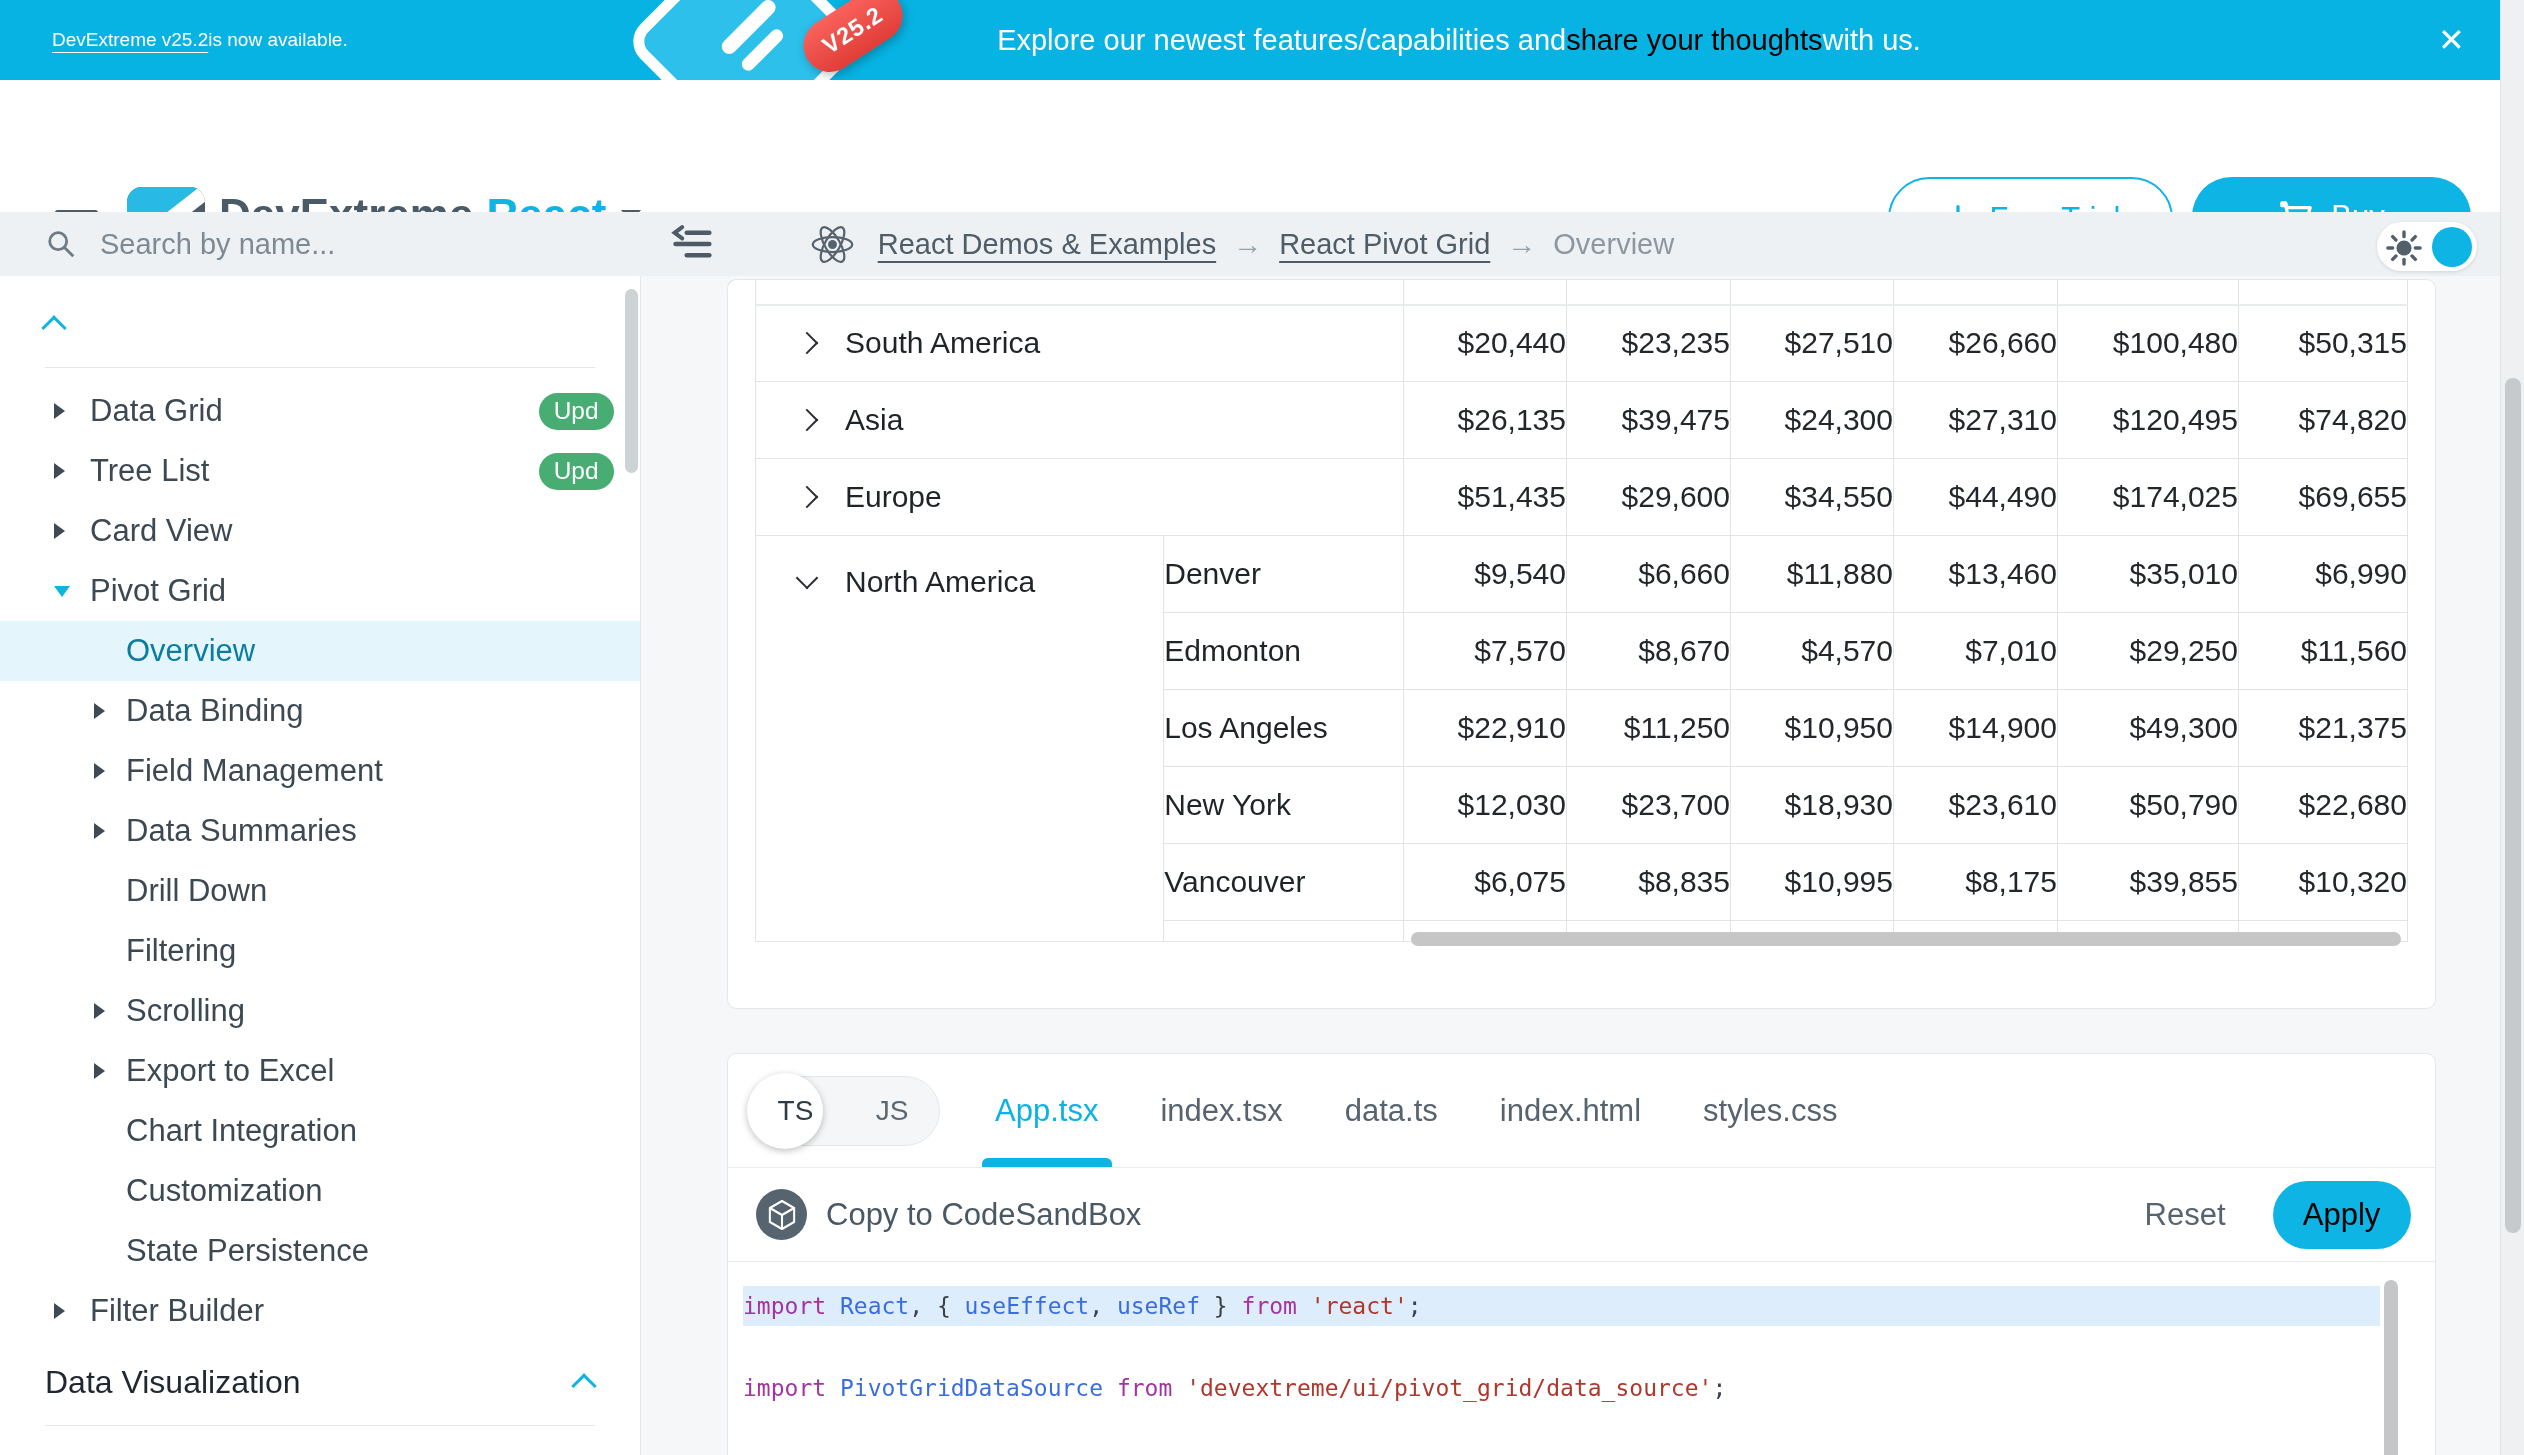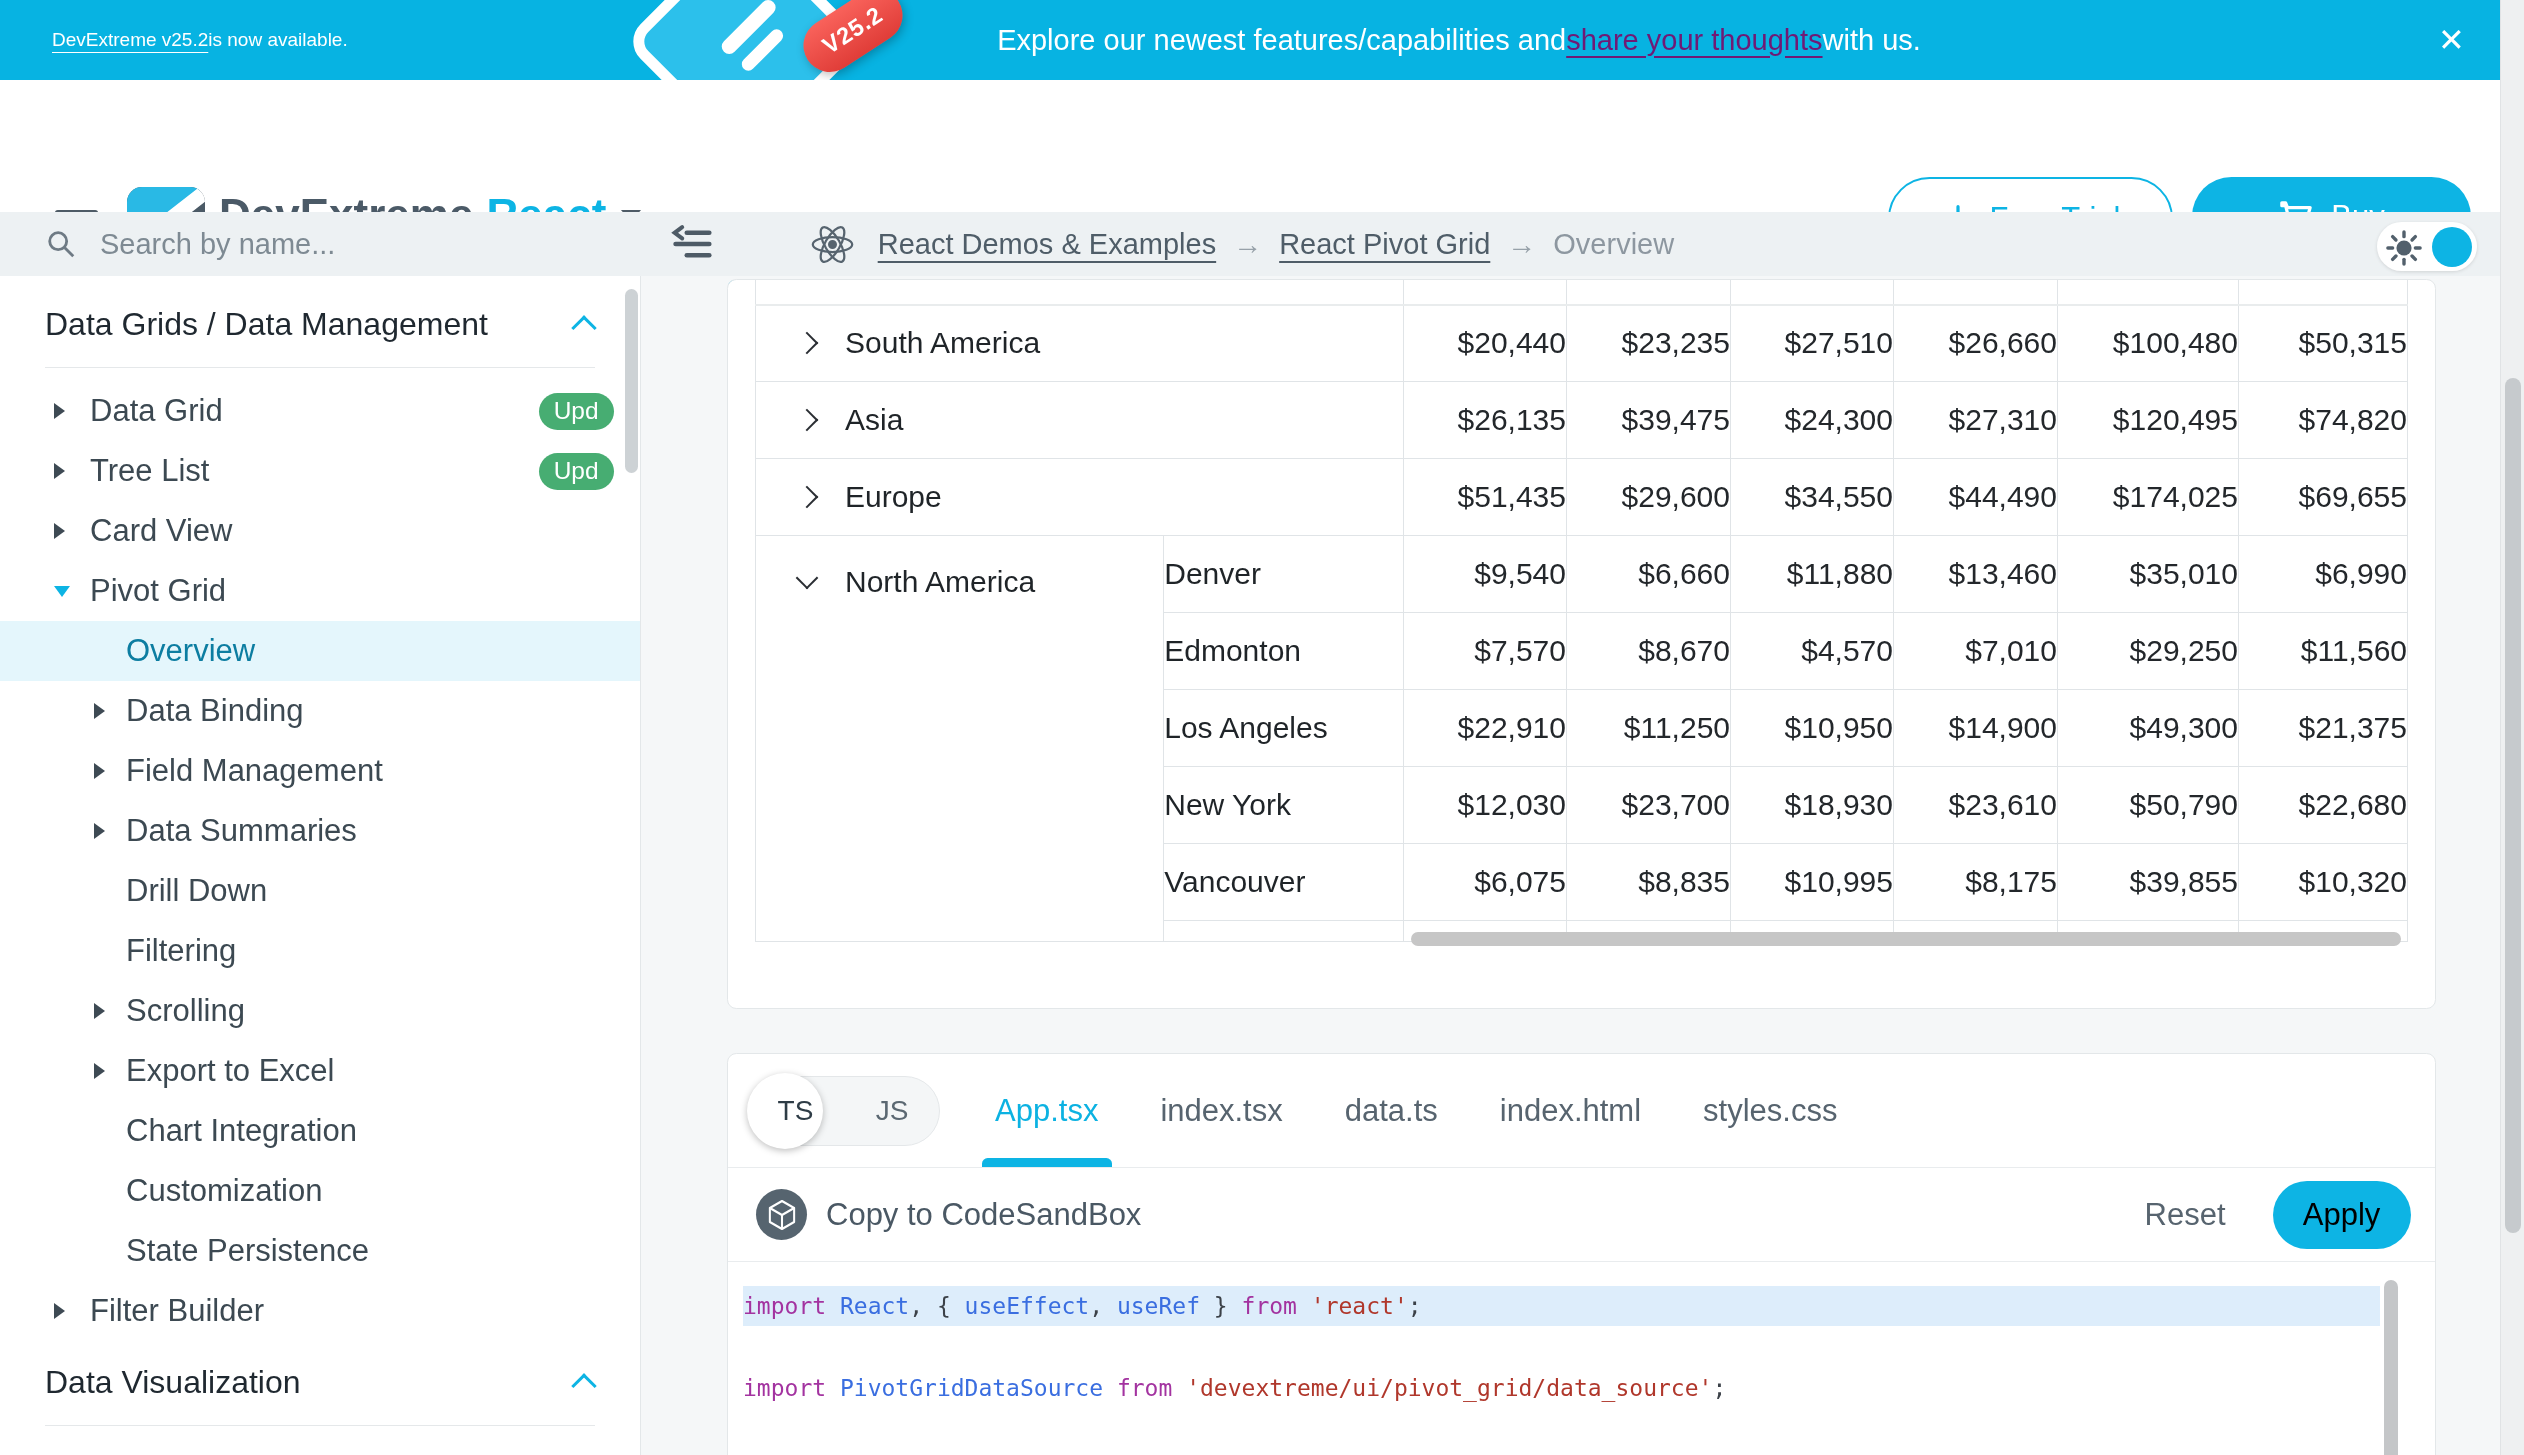--- a/index.html
+++ b/index.html
@@ -14,21 +14,21 @@
   .cube{position:absolute;left:55px;top:-45px;width:151px;height:151px;transform:rotate(45deg);
         background:#2cc0eb;border:11.3px solid #fff;border-radius:24.5px}
   .cube-bar{position:absolute;background:#fff;border-radius:7.6px}
   .cube-bar.b1{left:60px;top:28px;width:15px;height:70px}
   .cube-bar.b2{left:87px;top:43px;width:13.2px;height:53px}
   .vbadge{position:absolute;left:195px;top:3.8px;width:108px;height:53px;border-radius:28px;
           background:linear-gradient(180deg,#f9625b,#e03d38);transform:rotate(-33deg);
           display:flex;align-items:center;justify-content:center;font-size:23.6px;font-weight:bold;color:#fff;
           box-shadow:0 3.8px 9.4px rgba(0,0,0,.25);letter-spacing:0.9px}
   .banner-msg{position:absolute;left:1459px;top:0;transform:translateX(-50%);height:80px;display:flex;align-items:center;font-size:29px;white-space:nowrap}
-  .banner-msg a{color:#701a75;text-decoration:underline;text-underline-offset:5.7px}
+  .banner-msg a{color:#000000;text-underline-offset:5.7px}
   .banner-close{position:absolute;left:2423px;top:0;height:80px;width:57px;display:flex;align-items:center;justify-content:center;
                 font-size:32px;color:#fff;cursor:pointer}
 
   
   .header{position:absolute;left:0;top:80px;width:2525px;height:132px;background:#fff}
   .hamburger{position:absolute;left:55px;top:130px;width:43px;height:34px;cursor:pointer}
   .hamburger div{height:5.7px;background:#4e5b66;border-radius:2.8px;margin-bottom:7.6px}
   .logo-icon{position:absolute;left:127px;top:107px;width:78px;height:78px;border-radius:15px;background:#4b5a66;overflow:hidden}
   .logo-icon .tri{position:absolute;left:0;top:0;width:100%;height:100%;background:#29b9e5;clip-path:polygon(0 0,100% 0,0 78%)}
   .logo-icon .swoosh{position:absolute;left:-28px;top:24.5px;width:142px;height:15px;background:#fff;transform:rotate(-38deg);border-radius:7.6px}
@@ -193,21 +193,20 @@
 <div class="sidebar">
   <div class="search-row">
     <svg width="32" height="32" viewBox="0 0 34 34" fill="none" stroke="#6e7a84" stroke-width="3">
       <circle cx="14" cy="14" r="9"></circle>
         <path d="M21 21l9 9"></path>
     </svg>
     <input type="text" placeholder="Search by name..." style="">
   </div>
   <div class="side-tree">
       <div class="side-section">
-        <span class="lbl">Data Grids / Data Management</span>
         <span class="car-up"></span>
       </div>
       <div class="side-div"></div>
       <div class="side-item l1">
         <span class="tri-r"></span>
         <span>Data Grid</span>
         <span class="badge">Upd</span>
       </div>
       <div class="side-item l1">
         <span class="tri-r"></span>

